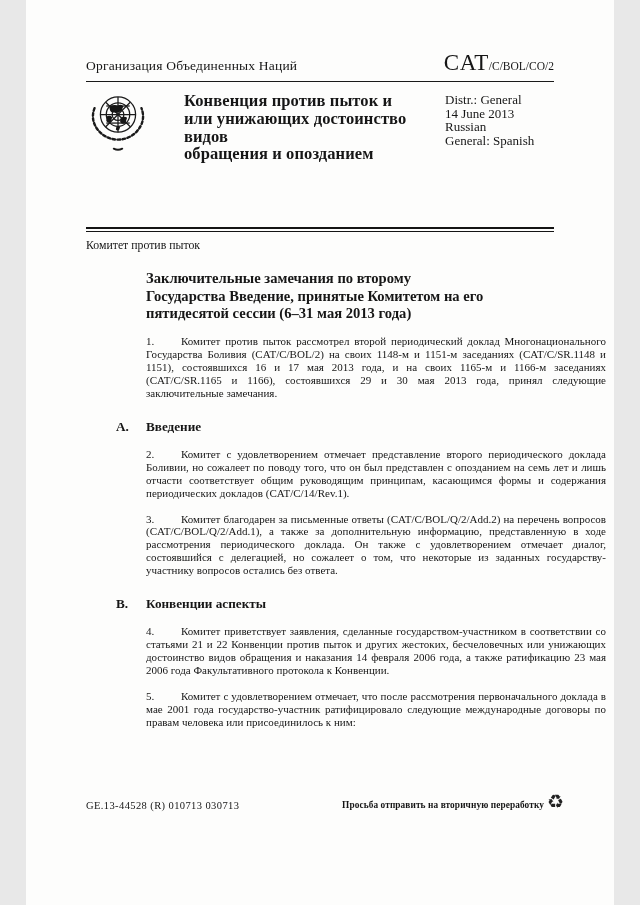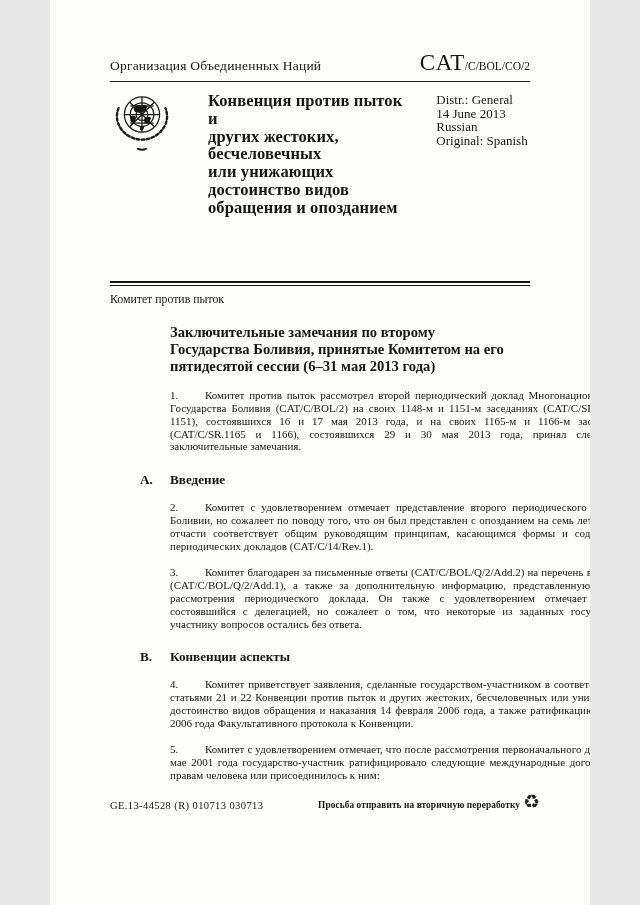--- a/index.html
+++ b/index.html
@@ -1,19 +1,19 @@
 <!DOCTYPE html>
 <html><head>
 <meta charset="utf-8">
 <style>
   * { margin: 0; padding: 0; box-sizing: border-box; }
   html, body { background: #e8e8e8; }
   .page {
     position: relative;
-    width: 540px;
+    width: 588px;
     height: 905px;
     margin: 0 auto;
     background: #fdfdfc;
     color: #161616;
     font-family: "Liberation Serif", "DejaVu Serif", serif;
     overflow: hidden;
     padding: 50px 60px 0 60px;
   }
   
   .header-bar {
@@ -117,39 +117,38 @@
           <path d="M57 67 q5 -2 7 1 l-2 5 q-4 2 -6 -1z"></path>
         </g>
         <g stroke="#1b1b1b" stroke-width="4.5" fill="none" stroke-linecap="round">
           <path d="M16 32 q-9 24 9 44 q15 15 35 15 q20 0 35 -15 q18 -20 9 -44" stroke-dasharray="5 4.5"></path>
           <path d="M52 108 q8 4 16 0" stroke-width="3.5"></path>
         </g>
       </svg>
     </div>
     <div class="conv-title">
       <div>Конвенция против пыток и</div>
-      <div>других жестоких, бесчеловечных</div>
       <div>или унижающих достоинство видов</div>
       <div>обращения и опозданием</div>
     </div>
     <div class="distr-block">
       <div>Distr.: General</div>
       <div>14 June 2013</div>
       <div>Russian</div>
-      <div>Original: Spanish</div>
+      <div>General: Spanish</div>
     </div>
   </div>
 
   <div class="double-rule"></div>
 
   <div class="committee-heading">Комитет против пыток</div>
 
   <div class="doc-title">
     <div>Заключительные замечания по второму</div>
-    <div>Государства Боливия, принятые Комитетом на его</div>
+    <div>Государства Введение, принятые Комитетом на его</div>
     <div>пятидесятой сессии (6–31 мая 2013 года)</div>
   </div>
 
   <p class="para"><span class="pnum">1.</span><span>Комитет против пыток рассмотрел второй периодический доклад Многонационального Государства Боливия (CAT/C/BOL/2) на своих 1148-м и 1151-м заседаниях (CAT/C/SR.1148 и 1151), состоявшихся 16 и 17 мая 2013 года, и на своих 1165-м и 1166-м заседаниях (CAT/C/SR.1165 и 1166), состоявшихся 29 и 30 мая 2013 года, принял следующие заключительные замечания.</span></p>
 
   <div class="section-heading">
     <span class="letter">A.</span>
     <span>Введение</span>
   </div>
   <p class="para sp-first"><span class="pnum">2.</span><span>Комитет с удовлетворением отмечает представление второго периодического доклада Боливии, но сожалеет по поводу того, что он был представлен с опозданием на семь лет и лишь отчасти соответствует общим руководящим принципам, касающимся формы и содержания периодических докладов (CAT/C/14/Rev.1).</span></p>

